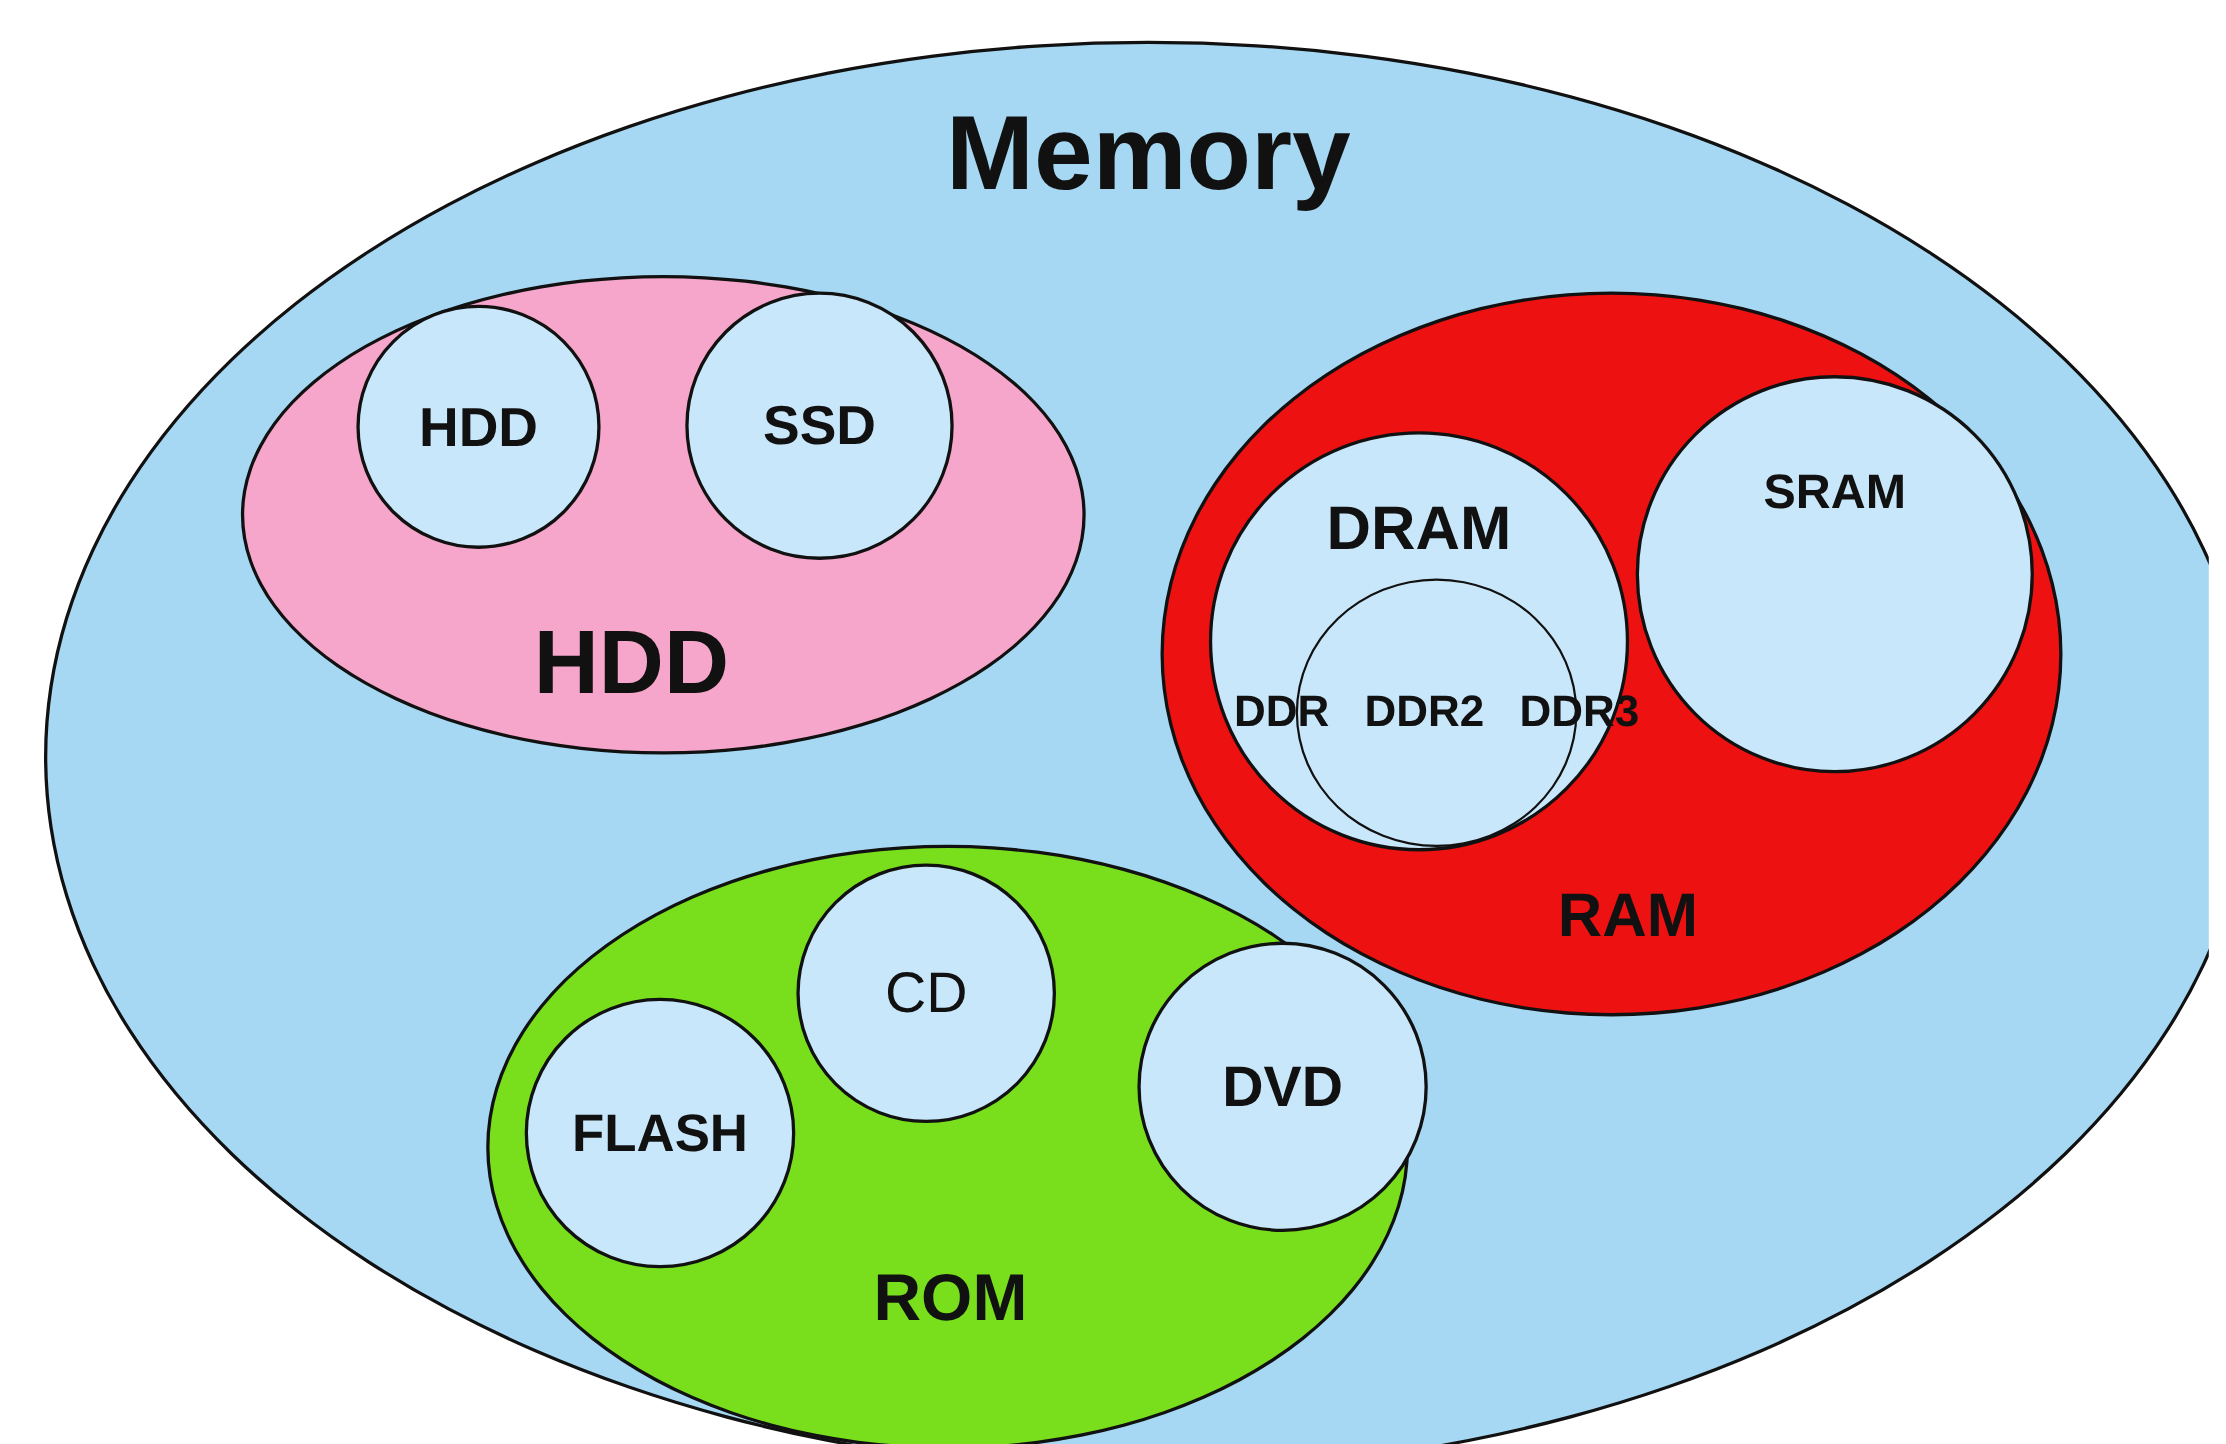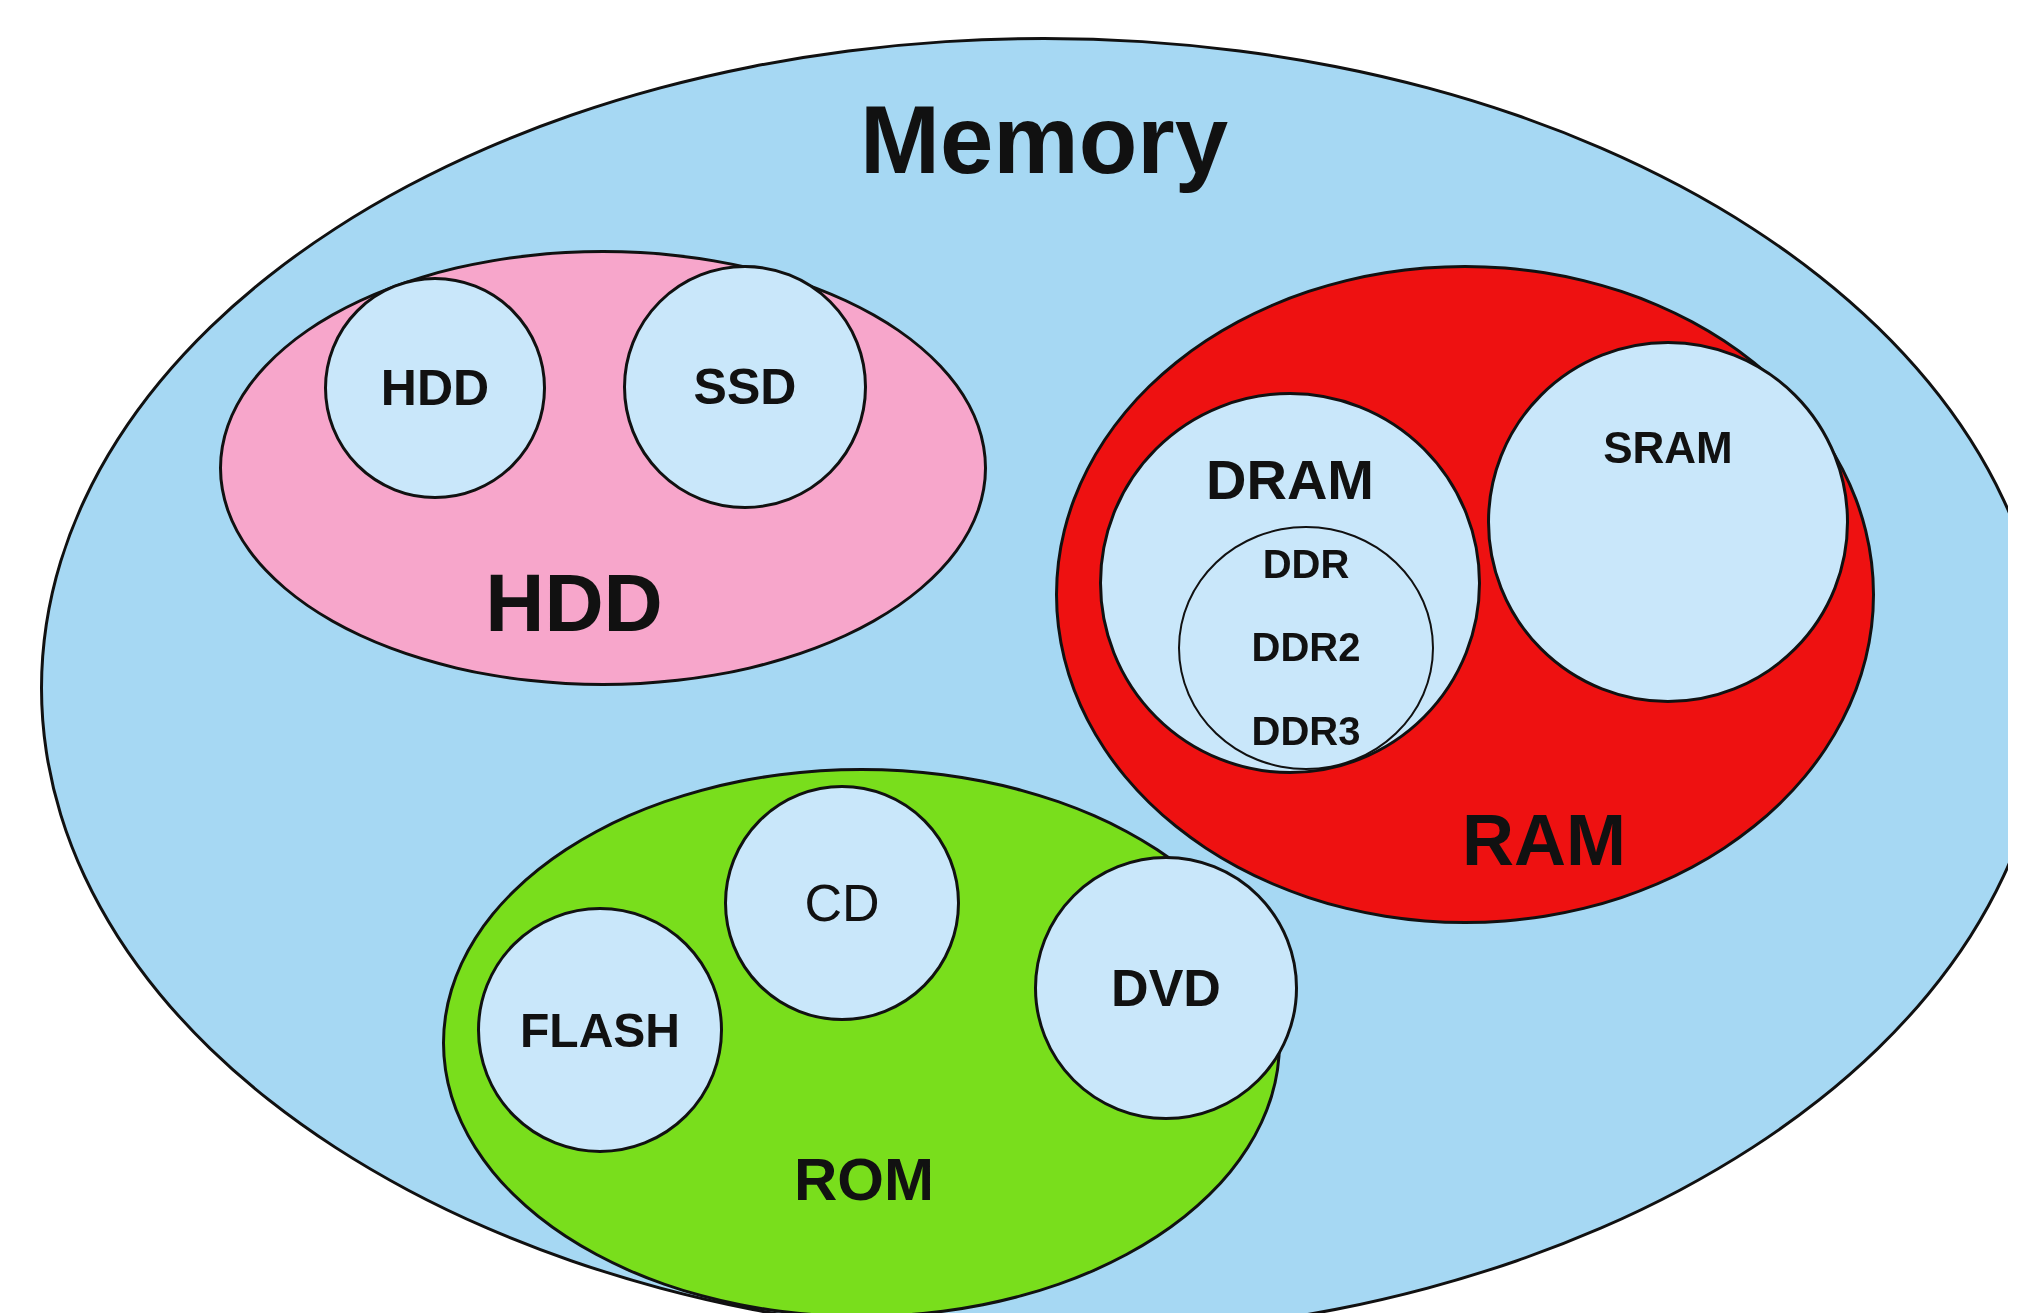--- a/index.html
+++ b/index.html
@@ -46,24 +46,24 @@
   .e-hdd  { left: 187px; top: 218px; width: 768px; height: 436px; background: var(--hdd, #f7a6cb); }
   .c-hdd  { left: 292px; top: 245px; width: 222px; height: 222px; font-size: 50px; }
   .c-ssd  { left: 591px; top: 233px; width: 244px; height: 244px; font-size: 50px; }
   .l-hdd  { left: 342px; top: 514px; width: 400px; font-size: 82px; }
 
   
   .e-ram  { left: 1023px; top: 233px; width: 820px; height: 659px; background: var(--ram, #ee1111); }
   .c-dram { left: 1067px; top: 360px; width: 382px; height: 382px; }
   .l-dram { left: 1067px; top: 404px; width: 382px; font-size: 56px; }
   .c-ddr  { left: 1146px; top: 494px; width: 256px; height: 244px; border-width: 2px;
-            font-size: 40px; line-height: 1.28; flex-direction: column; }
+            font-size: 40px; line-height: 1.28; flex-direction: row; }
   .c-sram { left: 1455px; top: 309px; width: 362px; height: 362px; }
   .l-sram { left: 1455px; top: 378px; width: 362px; font-size: 44px; }
-  .l-ram  { left: 1312px; top: 756px; width: 400px; font-size: 72px; }
+  .l-ram  { left: 1248px; top: 756px; width: 400px; font-size: 56px; }
 
   
   .e-rom   { left: 410px; top: 736px; width: 839px; height: 550px; background: var(--rom, #79de1c); }
   .c-flash { left: 445px; top: 875px; width: 246px; height: 246px; font-size: 48px; }
   .c-cd    { left: 692px; top: 753px; width: 236px; height: 236px; font-size: 52px; }
   .c-dvd   { left: 1002px; top: 824px; width: 264px; height: 264px; font-size: 52px; }
   .l-rom   { left: 632px; top: 1102px; width: 400px; font-size: 60px; }
 </style>
 </head>
 <body>

